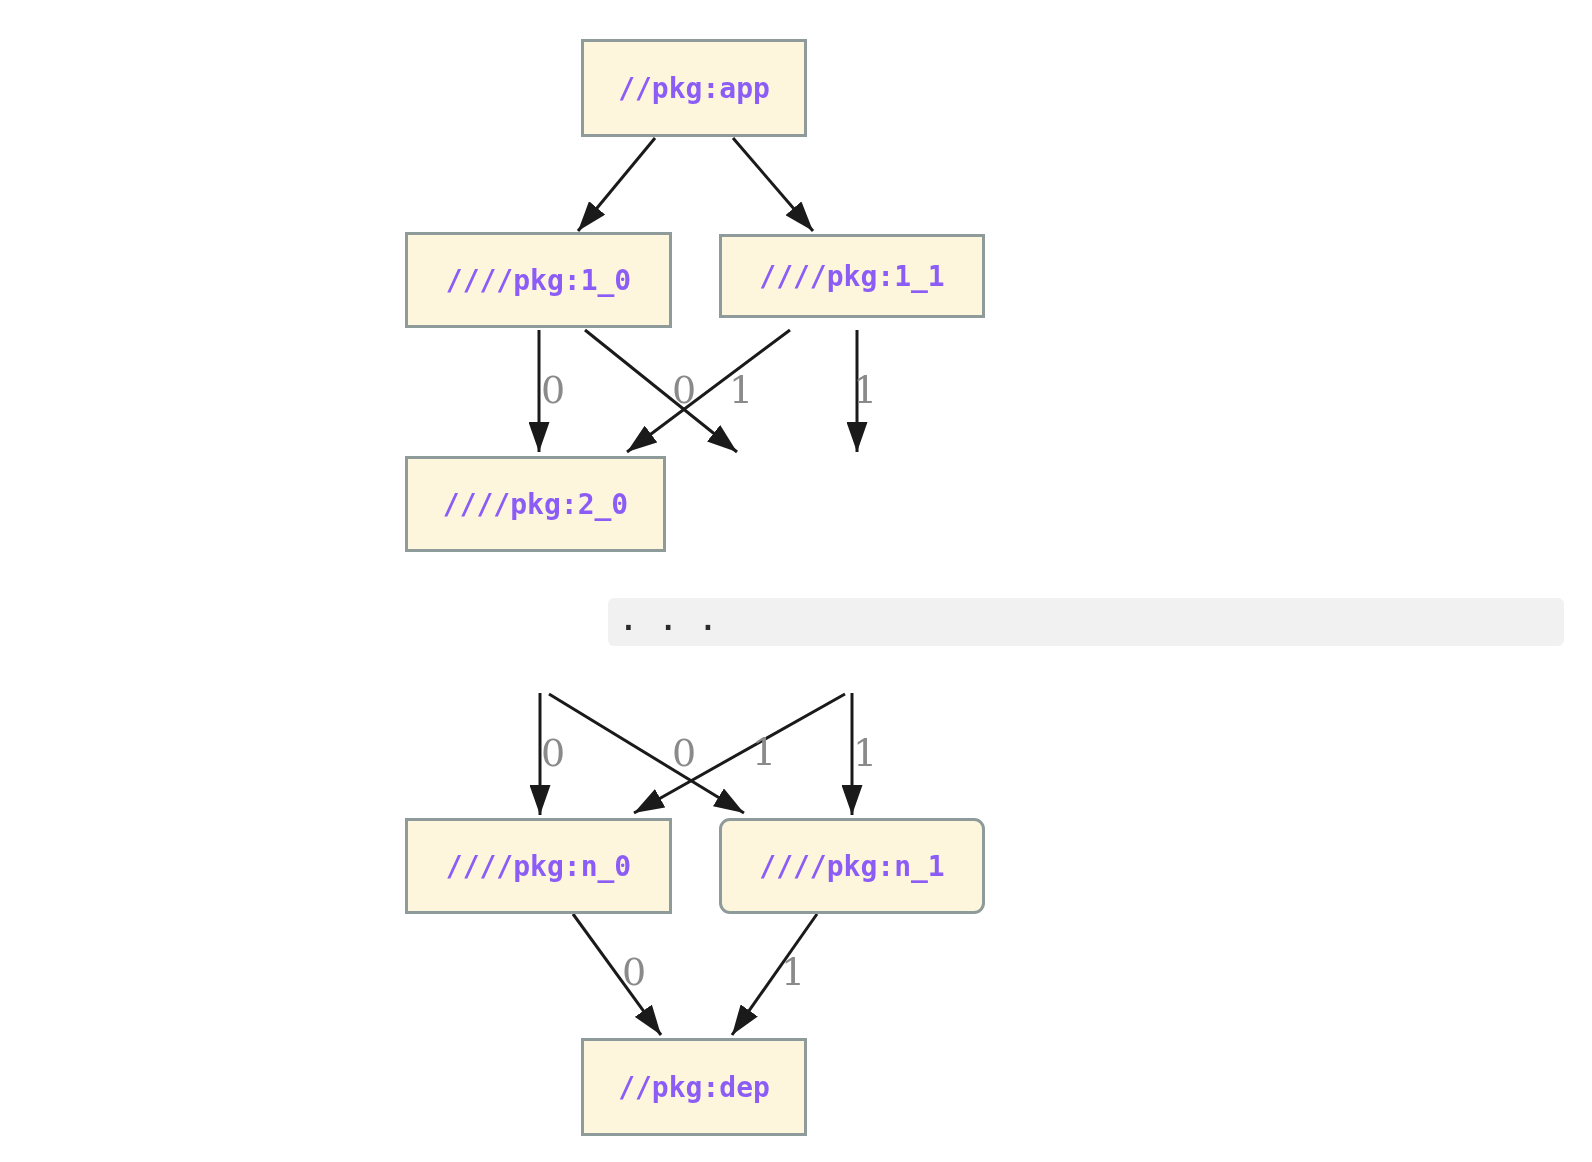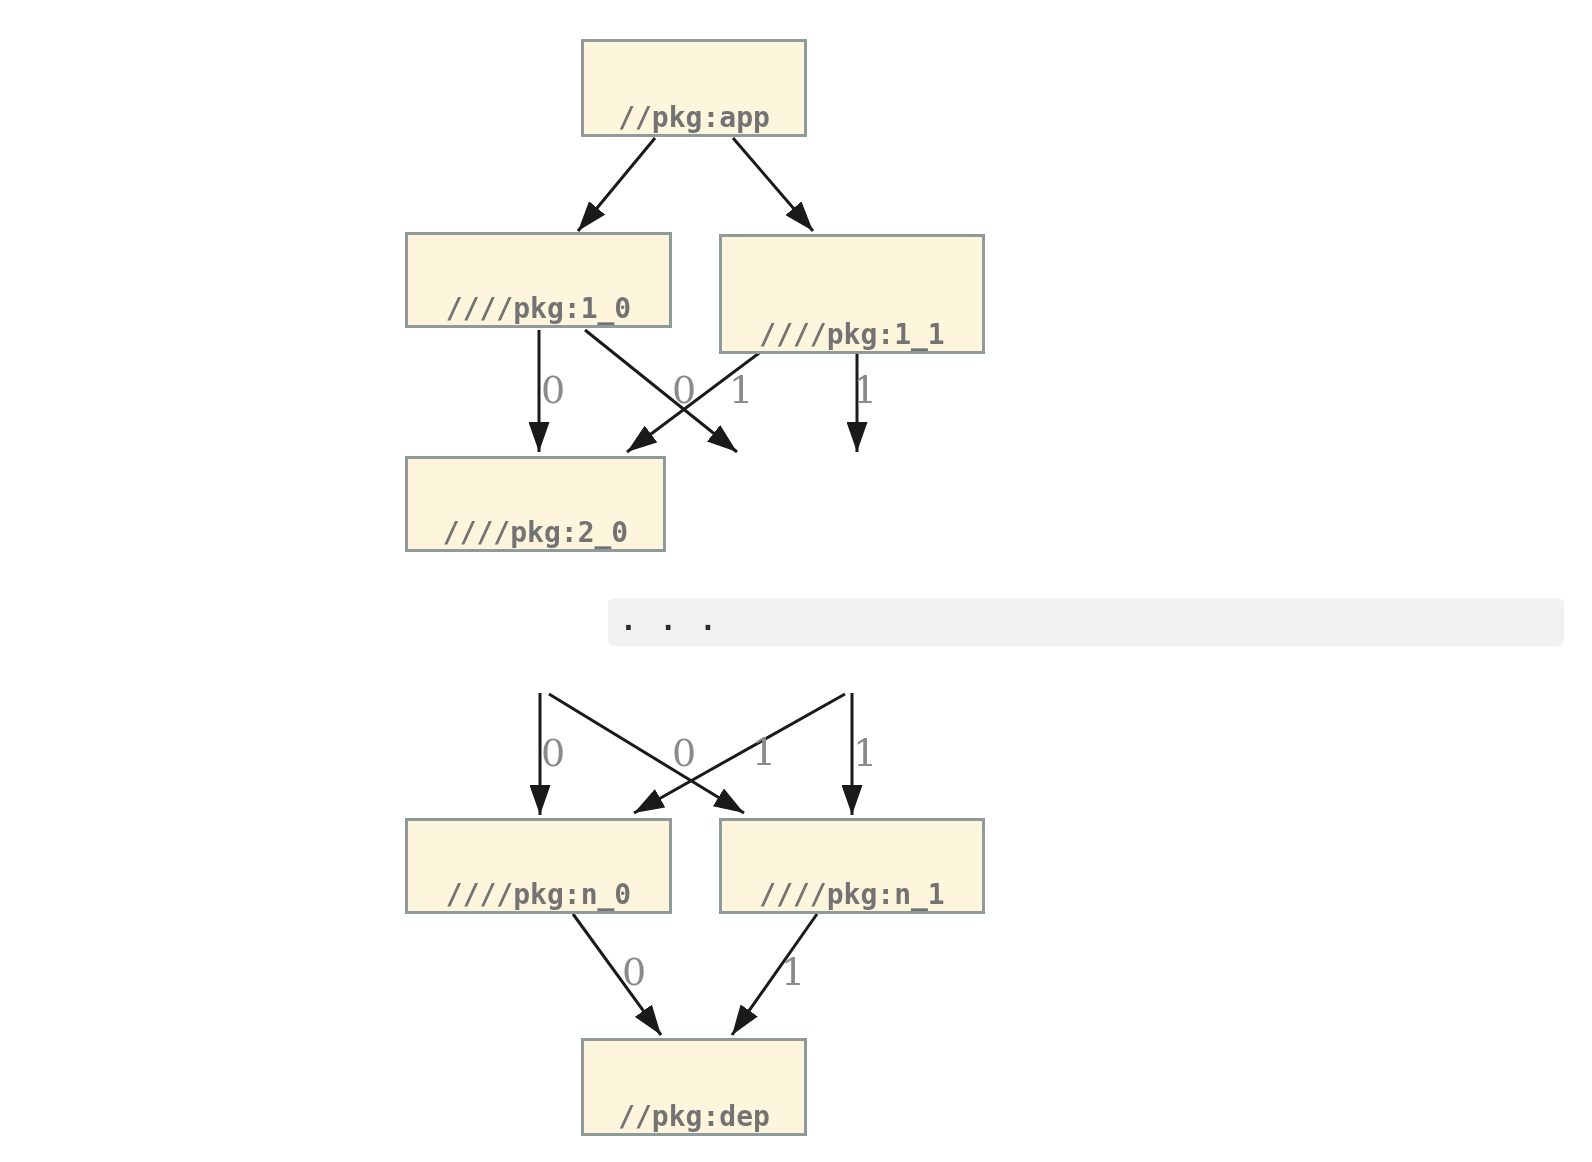--- a/index.html
+++ b/index.html
@@ -22,35 +22,35 @@
     stroke-width:3;
     fill:none;
   }
   .ah{ fill:var(--edge-color,#1a1a1a); }
   .node{
     position:absolute;
     box-sizing:border-box;
     background:var(--node-fill,#fdf6dc);
     border:3px solid var(--node-border,#8f9a9a);
     display:flex;
-    align-items:flex-end;
+    align-items:center;
     justify-content:center;
     font-weight:bold;
     font-size:28px;
-    color:#737373;
+    color:#8b5cf6;
     letter-spacing:0px;
     white-space:nowrap;
   }
   #node-app  {left:581px; top:39px;   width:226px; height:98px;}
   #node-1-0  {left:405px; top:232px;  width:267px; height:96px;}
-  #node-1-1  {left:719px; top:234px;  width:266px; height:120px;}
+  #node-1-1  {left:719px; top:234px;  width:266px; height:84px;}
   #node-2-0  {left:405px; top:456px;  width:261px; height:96px;}
   #node-2-1  {left:719px; top:456px;  width:266px; height:96px;}
   #node-n-0  {left:405px; top:818px;  width:267px; height:96px;}
-  #node-n-1  {left:719px; top:818px;  width:266px; height:96px;}
+  #node-n-1  {left:719px; top:818px;  width:266px; height:96px;border-radius:11px;}
   #node-dep  {left:581px; top:1038px; width:226px; height:98px;}
   #ellipsis-band{
     position:absolute;
     left:608px; top:598px;
     width:956px; height:48px;
     background:var(--band-fill,#f1f1f1);
     border-radius:6px;
     box-sizing:border-box;
     padding-left:12px;
     font-weight:bold;

